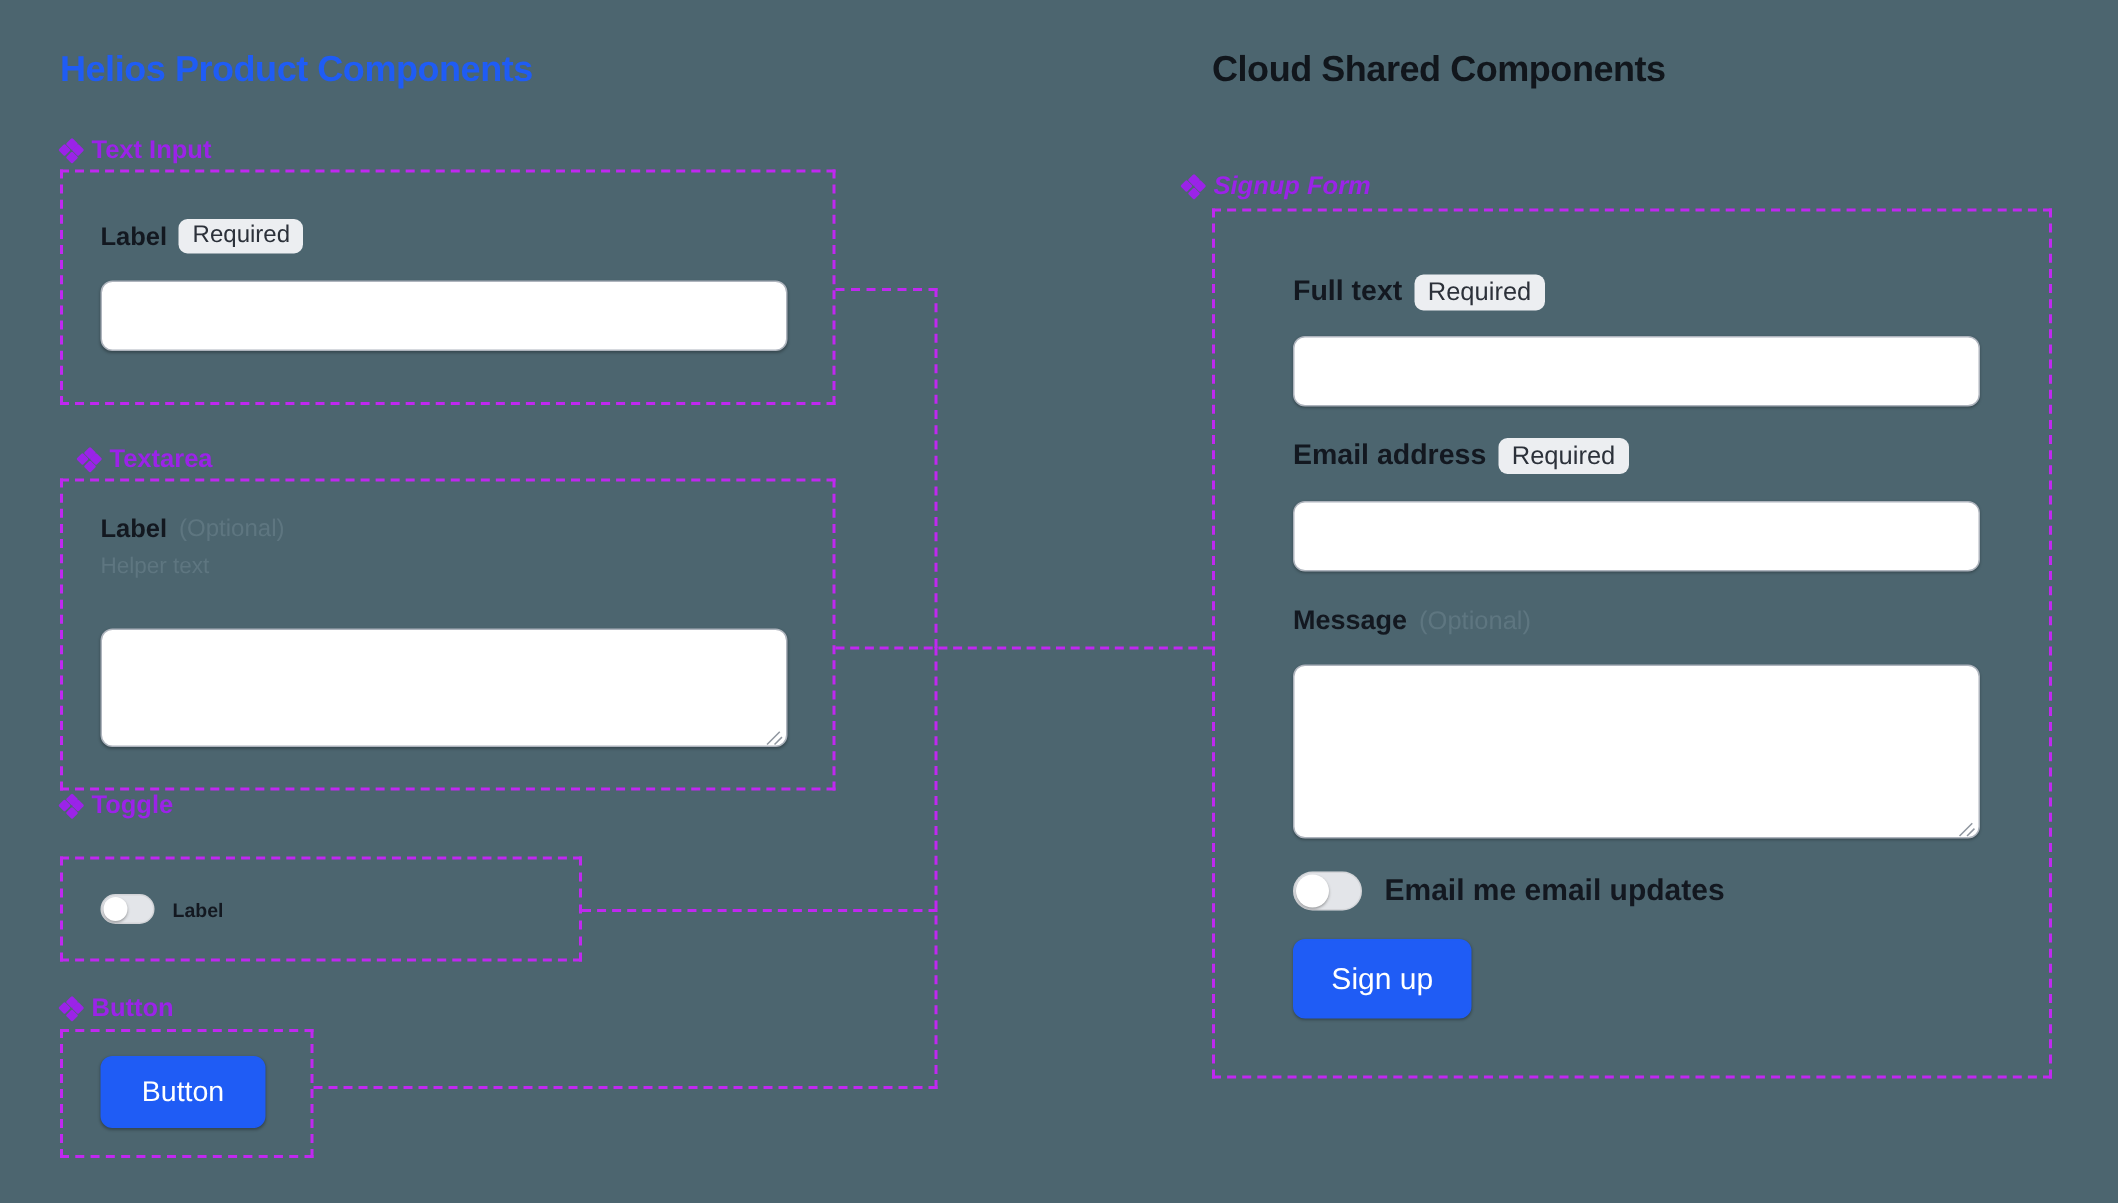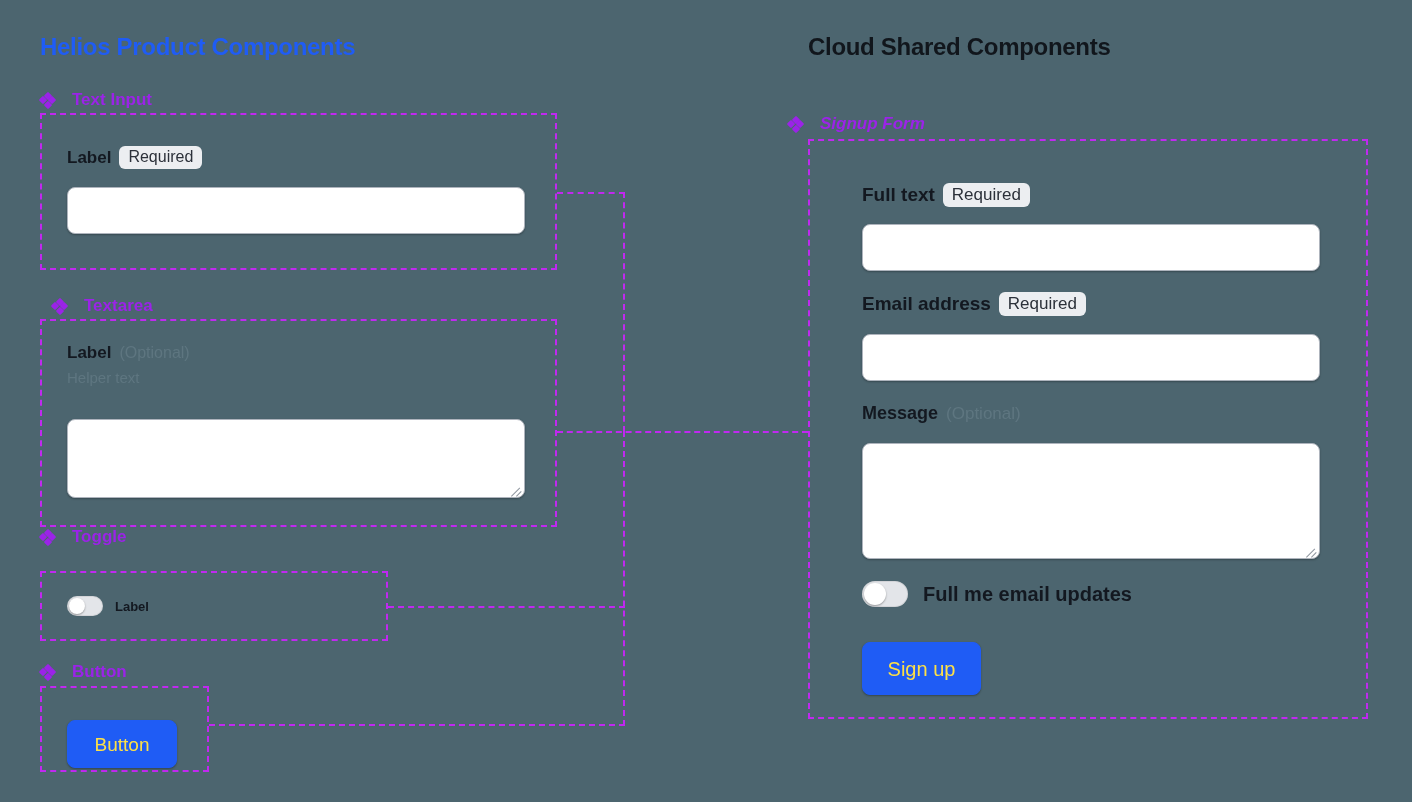--- a/index.html
+++ b/index.html
@@ -28,21 +28,21 @@
   .col-title.right { left: 808px; top: 33px; color: #11161c; }
 
   .sec-label {
     position: absolute;
     font-size: 17px;
     font-weight: bold;
     color: #9b23e8;
     white-space: nowrap;
     display: flex;
     align-items: center;
-    gap: 17px;
+    gap: 6px;
   }
   .sec-label .dia {
     display: inline-block;
     width: 15px; height: 15px;
     position: relative;
     flex: none;
   }
   .sec-label .dia i {
     position: absolute;
     width: 6px; height: 6px;
@@ -167,23 +167,22 @@
   .btn {
     font-family: "Liberation Sans", sans-serif;
     border-radius: 8px;
     border: 1px solid transparent;
     cursor: pointer;
     line-height: 1;
     box-shadow: 0 1px 2px rgba(0,0,0,0.3);
   }
   .btn-primary {
     background: #1f5cf5;
-    color: #fde047;
+    color: #ffffff;
     border-color: #1f5cf5;
-    margin-top: 16px;
   }
   .btn-secondary {
     background: #f7f8f9;
     color: #2c313a;
     border-color: #b8bec6;
   }
 </style>
 </head>
 <body>
 
@@ -321,19 +320,19 @@
   <textarea class="tarea" style="position: absolute; left: 862px; top: 443px; width: 458px; height: 116px;" placeholder=""></textarea>
   <div class="rs" style="left:1306px; top:545px;">
       <span></span>
       <span></span>
     </div>
 
   <div class="tog-wrap" style="left:862px; top:581px;">
     <div class="tog big">
       <div class="knob"></div>
     </div>
-    <span class="tog-lbl big">Full me email updates</span>
+    <span class="tog-lbl big">Email me email updates</span>
   </div>
 
   <button class="btn btn-primary" style="position:absolute; left:862px; top:626px; width:119px; height:53px; font-size:20px;">Sign up</button>
 
 
 </div>
 
 </body></html>

